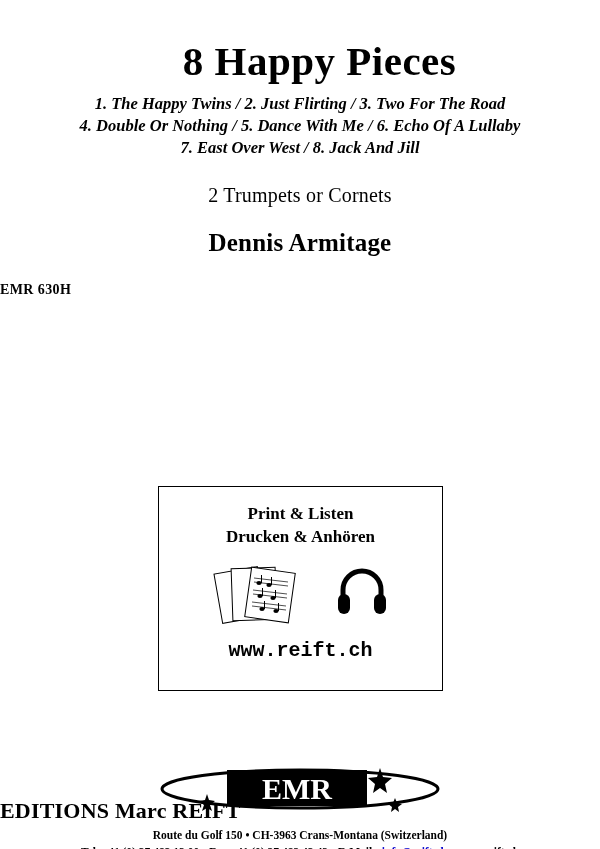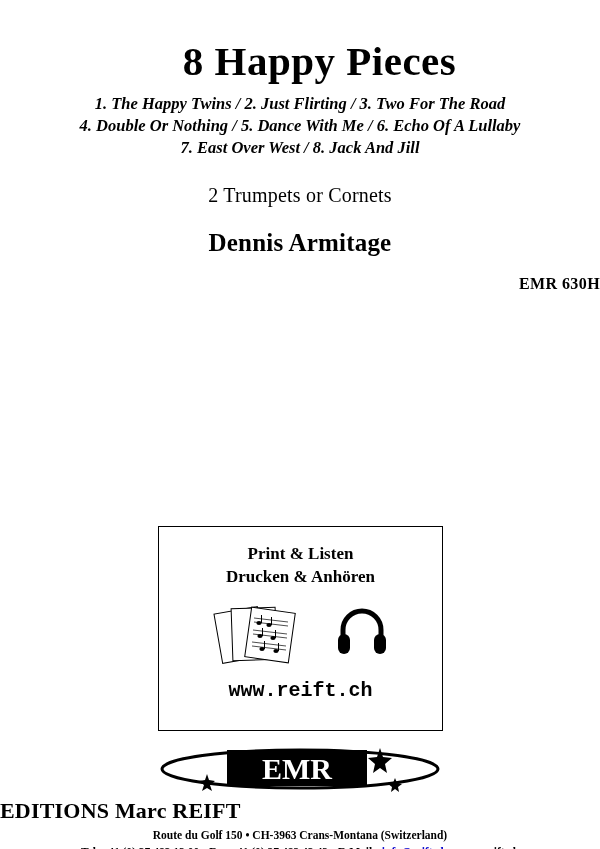--- a/index.html
+++ b/index.html
@@ -51,39 +51,38 @@
   }
   .composer {
     text-align: center;
     font-family: "Liberation Serif", serif;
     font-weight: bold;
     font-size: 25px;
     margin-top: 22px;
     letter-spacing: 0.2px;
   }
   .catalogue {
-    text-align: right;
-    font-family: "Liberation Serif", serif;
-    font-weight: bold;
-    font-size: 16px;
-    margin-top: 18px;
+    text-align: left;
+    font-family: "Liberation Serif", serif;
+    font-weight: bold;
+    font-size: 14px;
+    margin-top: 25px;
     letter-spacing: 0.4px;
   }
 
   
   .promo-box {
     position: absolute;
     left: 158px;
     top: 446px;
     width: 285px;
     height: 205px;
     border: 1.5px solid #000;
     box-sizing: border-box;
     text-align: center;
-    margin-top: 40px;
   }
   .promo-line {
     font-family: "Liberation Serif", serif;
     font-weight: bold;
     font-size: 17px;
     line-height: 1.35;
   }
   .promo-line:first-child { margin-top: 16px; }
   .promo-art {
     height: 70px;
@@ -98,21 +97,21 @@
     font-weight: bold;
     font-size: 20px;
     margin-top: 10px;
   }
 
   
   .logo-wrap {
     position: absolute;
     left: 0;
     right: 0;
-    top: 700px;
+    top: 720px;
     text-align: center;
   }
   .publisher {
     position: absolute;
     left: 0; right: 0;
     top: 758px;
     font-family: "Liberation Serif", serif;
     font-weight: bold;
     font-size: 22px;
     letter-spacing: 0.2px;

